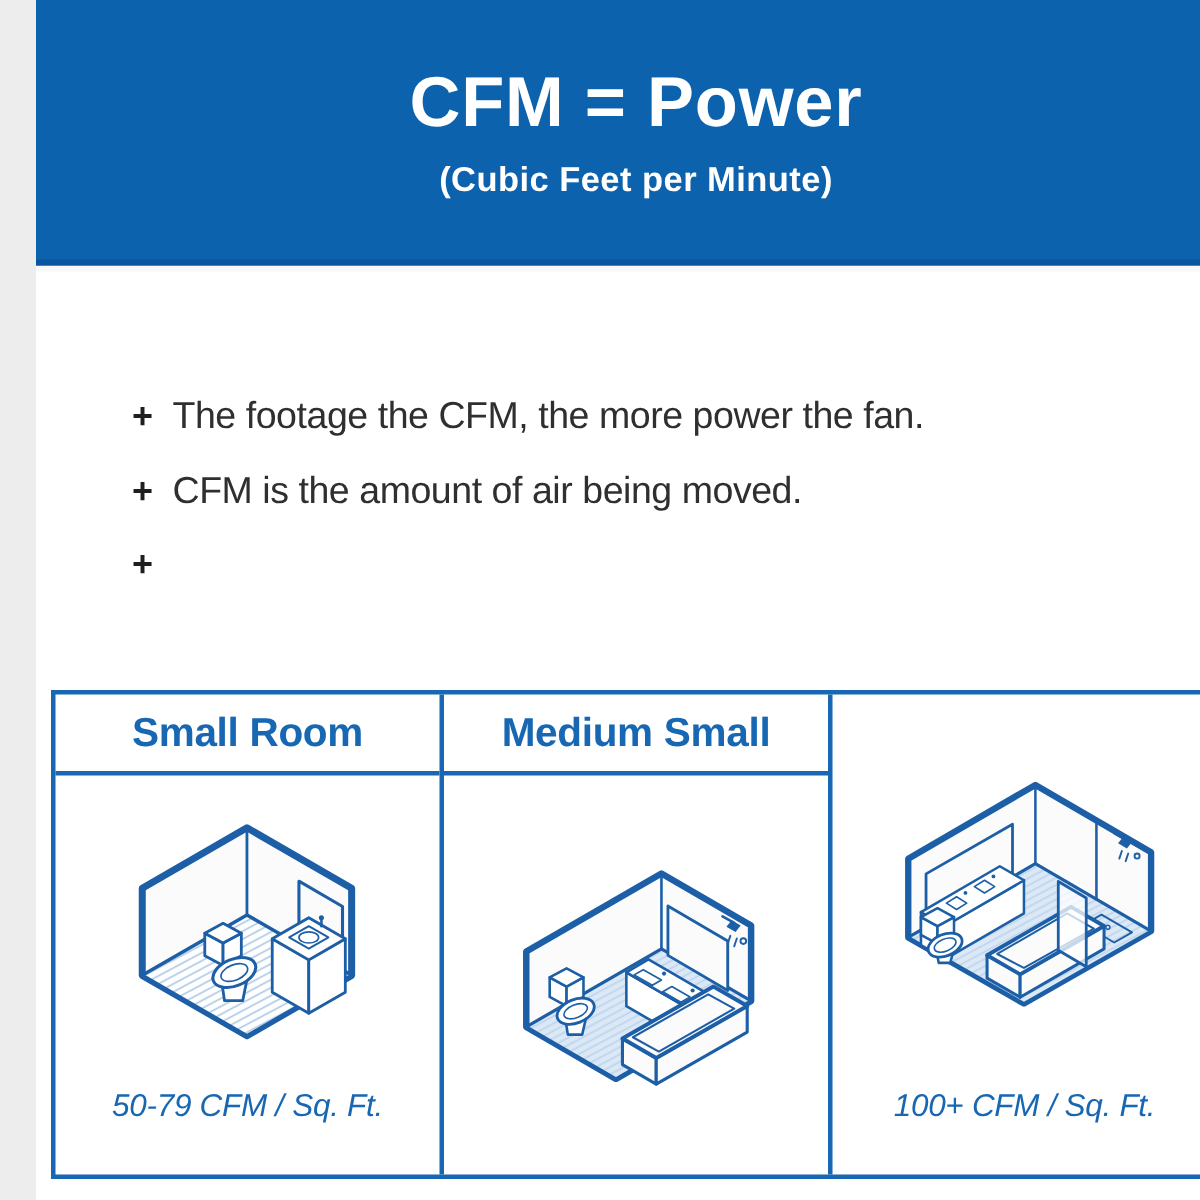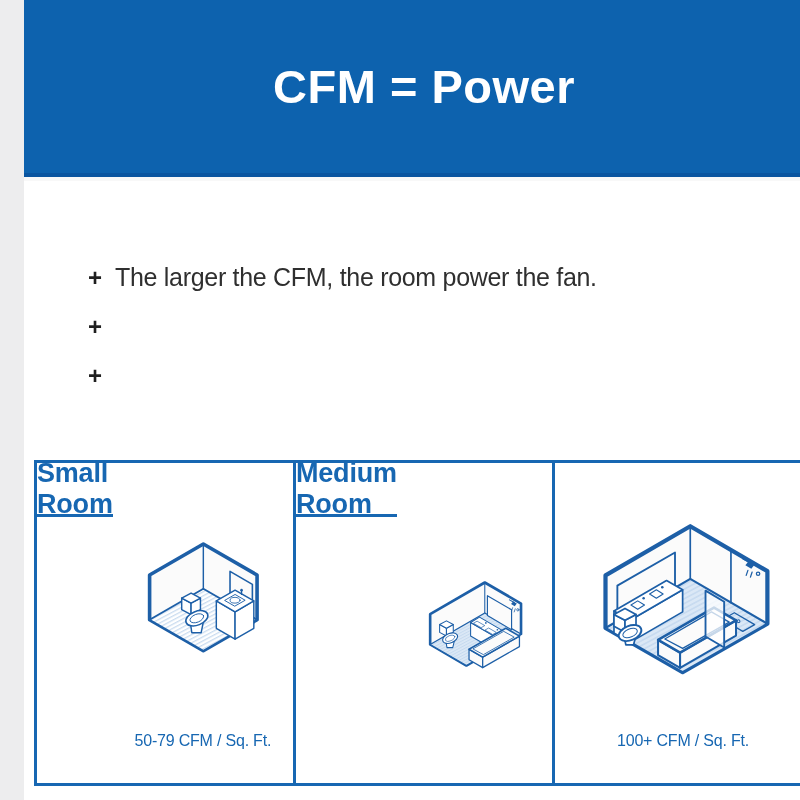--- a/index.html
+++ b/index.html
@@ -41,57 +41,59 @@
   }
 
   
   .table{
     position:absolute;left:10px;right:10px;top:460px;bottom:14px;
     border:3px solid #1767b2;
     display:flex;
   }
   .col{
     flex:1 1 0;min-width:0;
-    display:flex;
+    display:flex;flex-direction:column;
     border-right:3px solid #1767b2;
   }
   .col:last-child{border-right:none;}
   .col-header{
     height:51px;flex:0 0 51px;
     border-bottom:3px solid #1767b2;
     display:flex;align-items:center;justify-content:center;
     font-size:27px;font-weight:bold;color:#1767b2;letter-spacing:-0.2px;
   }
   .col-body{flex:1;display:flex;flex-direction:column;}
   .illus{
     flex:1;display:flex;align-items:center;justify-content:center;
     padding-top:4px;
   }
   .illus svg{width:88%;height:auto;max-height:178px;display:block;}
   .cfm{
-    text-align:center;font-size:16px;color:#1767b2;
-    margin-bottom:33px;letter-spacing:-0.2px;
+    text-align:center;font-size:21px;color:#1767b2;
+    margin-bottom:33px;letter-spacing:-0.2px;font-style:italic;
   }
 </style>
 </head>
 <body>
 
 <div class="page">
 
   <header class="banner">
     <h1>CFM = Power</h1>
+    <div class="subtitle">(Cubic Feet per Minute)</div>
   </header>
 
   <section class="bullets">
     <div class="bullet">
       <span class="marker">+</span>
-      <span>The larger the CFM, the room power the fan.</span>
+      <span>The footage the CFM, the more power the fan.</span>
     </div>
     <div class="bullet">
       <span class="marker">+</span>
+      <span>CFM is the amount of air being moved.</span>
     </div>
     <div class="bullet">
       <span class="marker">+</span>
     </div>
   </section>
 
   <section class="table">
 
     <div class="col">
       <div class="col-header">Small Room</div>
@@ -129,21 +131,21 @@
                 <ellipse cx="101" cy="121" rx="10" ry="5.5" transform="rotate(-22 101 121)" stroke-width="1.2"></ellipse>
               </g>
             </g>
           </svg>
         </div>
         <div class="cfm">50-79 CFM / Sq. Ft.</div>
       </div>
     </div>
 
     <div class="col">
-      <div class="col-header">Medium Room</div>
+      <div class="col-header">Medium Small</div>
       <div class="col-body">
         <div class="illus">
           <svg viewBox="0 0 260 200" xmlns="http://www.w3.org/2000/svg">
             <defs>
               <pattern id="hm" width="5" height="5" patternUnits="userSpaceOnUse" patternTransform="rotate(-28)">
                 <rect width="5" height="5" fill="#dbe8f6"></rect>
                 <line x1="0" y1="1" x2="5" y2="1" stroke="#bcd3ec" stroke-width="1.2"></line>
               </pattern>
             </defs>
             <g stroke="#1d5fa7" stroke-linejoin="round" stroke-linecap="round" fill="none">

